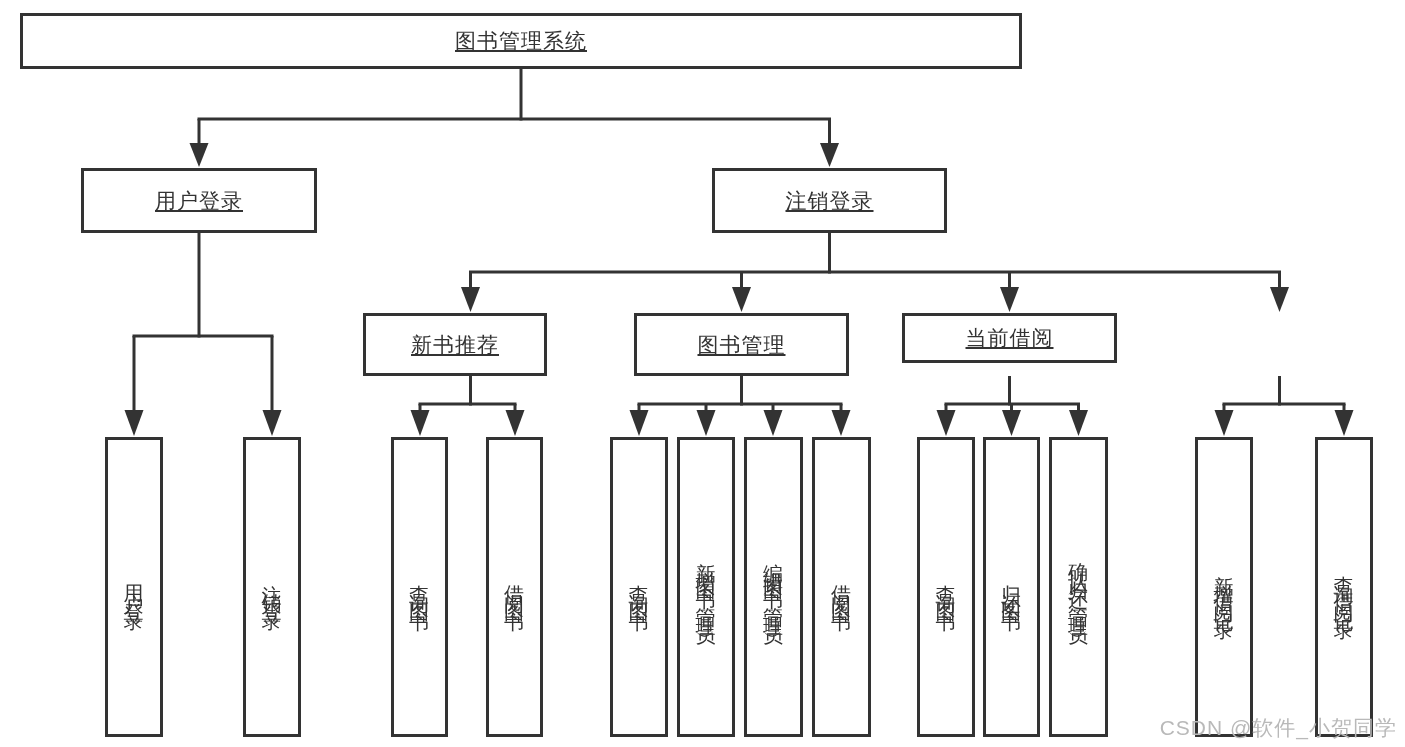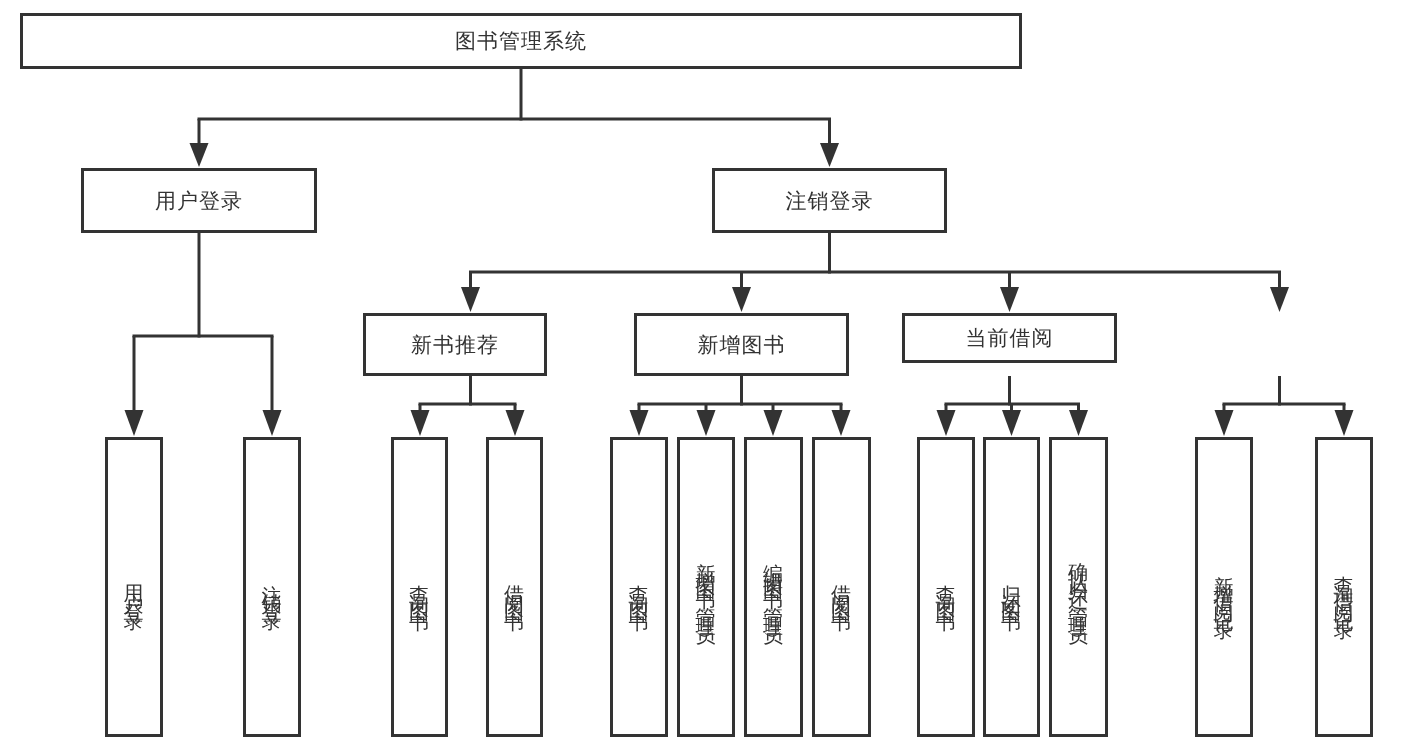--- a/index.html
+++ b/index.html
@@ -23,21 +23,21 @@
   .wires line{stroke:var(--line-color);stroke-width:3;}
   .wires polygon{fill:var(--line-color);stroke:none;}
   .node{
     position:absolute;
     box-sizing:border-box;
     background:var(--box-fill);
     border:3px solid var(--box-border);
     display:flex;align-items:center;justify-content:center;
     text-align:center;
   }
-  .hlabel{font-size:21px;letter-spacing:1px;white-space:nowrap;}
+  .hlabel{font-size:21px;letter-spacing:1px;white-space:nowrap;text-decoration:underline;}
   .leaf .vlabel{
     writing-mode:vertical-rl;
     text-orientation:mixed;
     font-size:20px;
     letter-spacing:9px;
     line-height:1;
     white-space:nowrap;
   }
   .watermark{
     position:absolute;
@@ -125,21 +125,21 @@
     <span class="hlabel">用户登录</span>
   </div>
   <div class="node" style="left:712px;top:168px;width:235px;height:65px">
     <span class="hlabel">注销登录</span>
   </div>
 
   <div class="node" style="left:363px;top:313px;width:184px;height:63px">
     <span class="hlabel">新书推荐</span>
   </div>
   <div class="node" style="left:634px;top:313px;width:215px;height:63px">
-    <span class="hlabel">新增图书</span>
+    <span class="hlabel">图书管理</span>
   </div>
   <div class="node" style="left:902px;top:313px;width:215px;height:50px">
     <span class="hlabel">当前借阅</span>
   </div>
 
   <div class="node leaf" style="left:105px;top:437px;width:58px;height:300px">
     <span class="vlabel">用户登录</span>
   </div>
   <div class="node leaf" style="left:243px;top:437px;width:58px;height:300px">
     <span class="vlabel">注销登录</span>
@@ -175,14 +175,15 @@
     <span class="vlabel">确认归还（管理员）</span>
   </div>
 
   <div class="node leaf" style="left:1195px;top:437px;width:58px;height:300px">
     <span class="vlabel">新增借阅记录</span>
   </div>
   <div class="node leaf" style="left:1315px;top:437px;width:58px;height:300px">
     <span class="vlabel">查询借阅记录</span>
   </div>
 
+  <div class="watermark">CSDN @软件_小贺同学</div>
 
 </div>
 
 </body></html>

